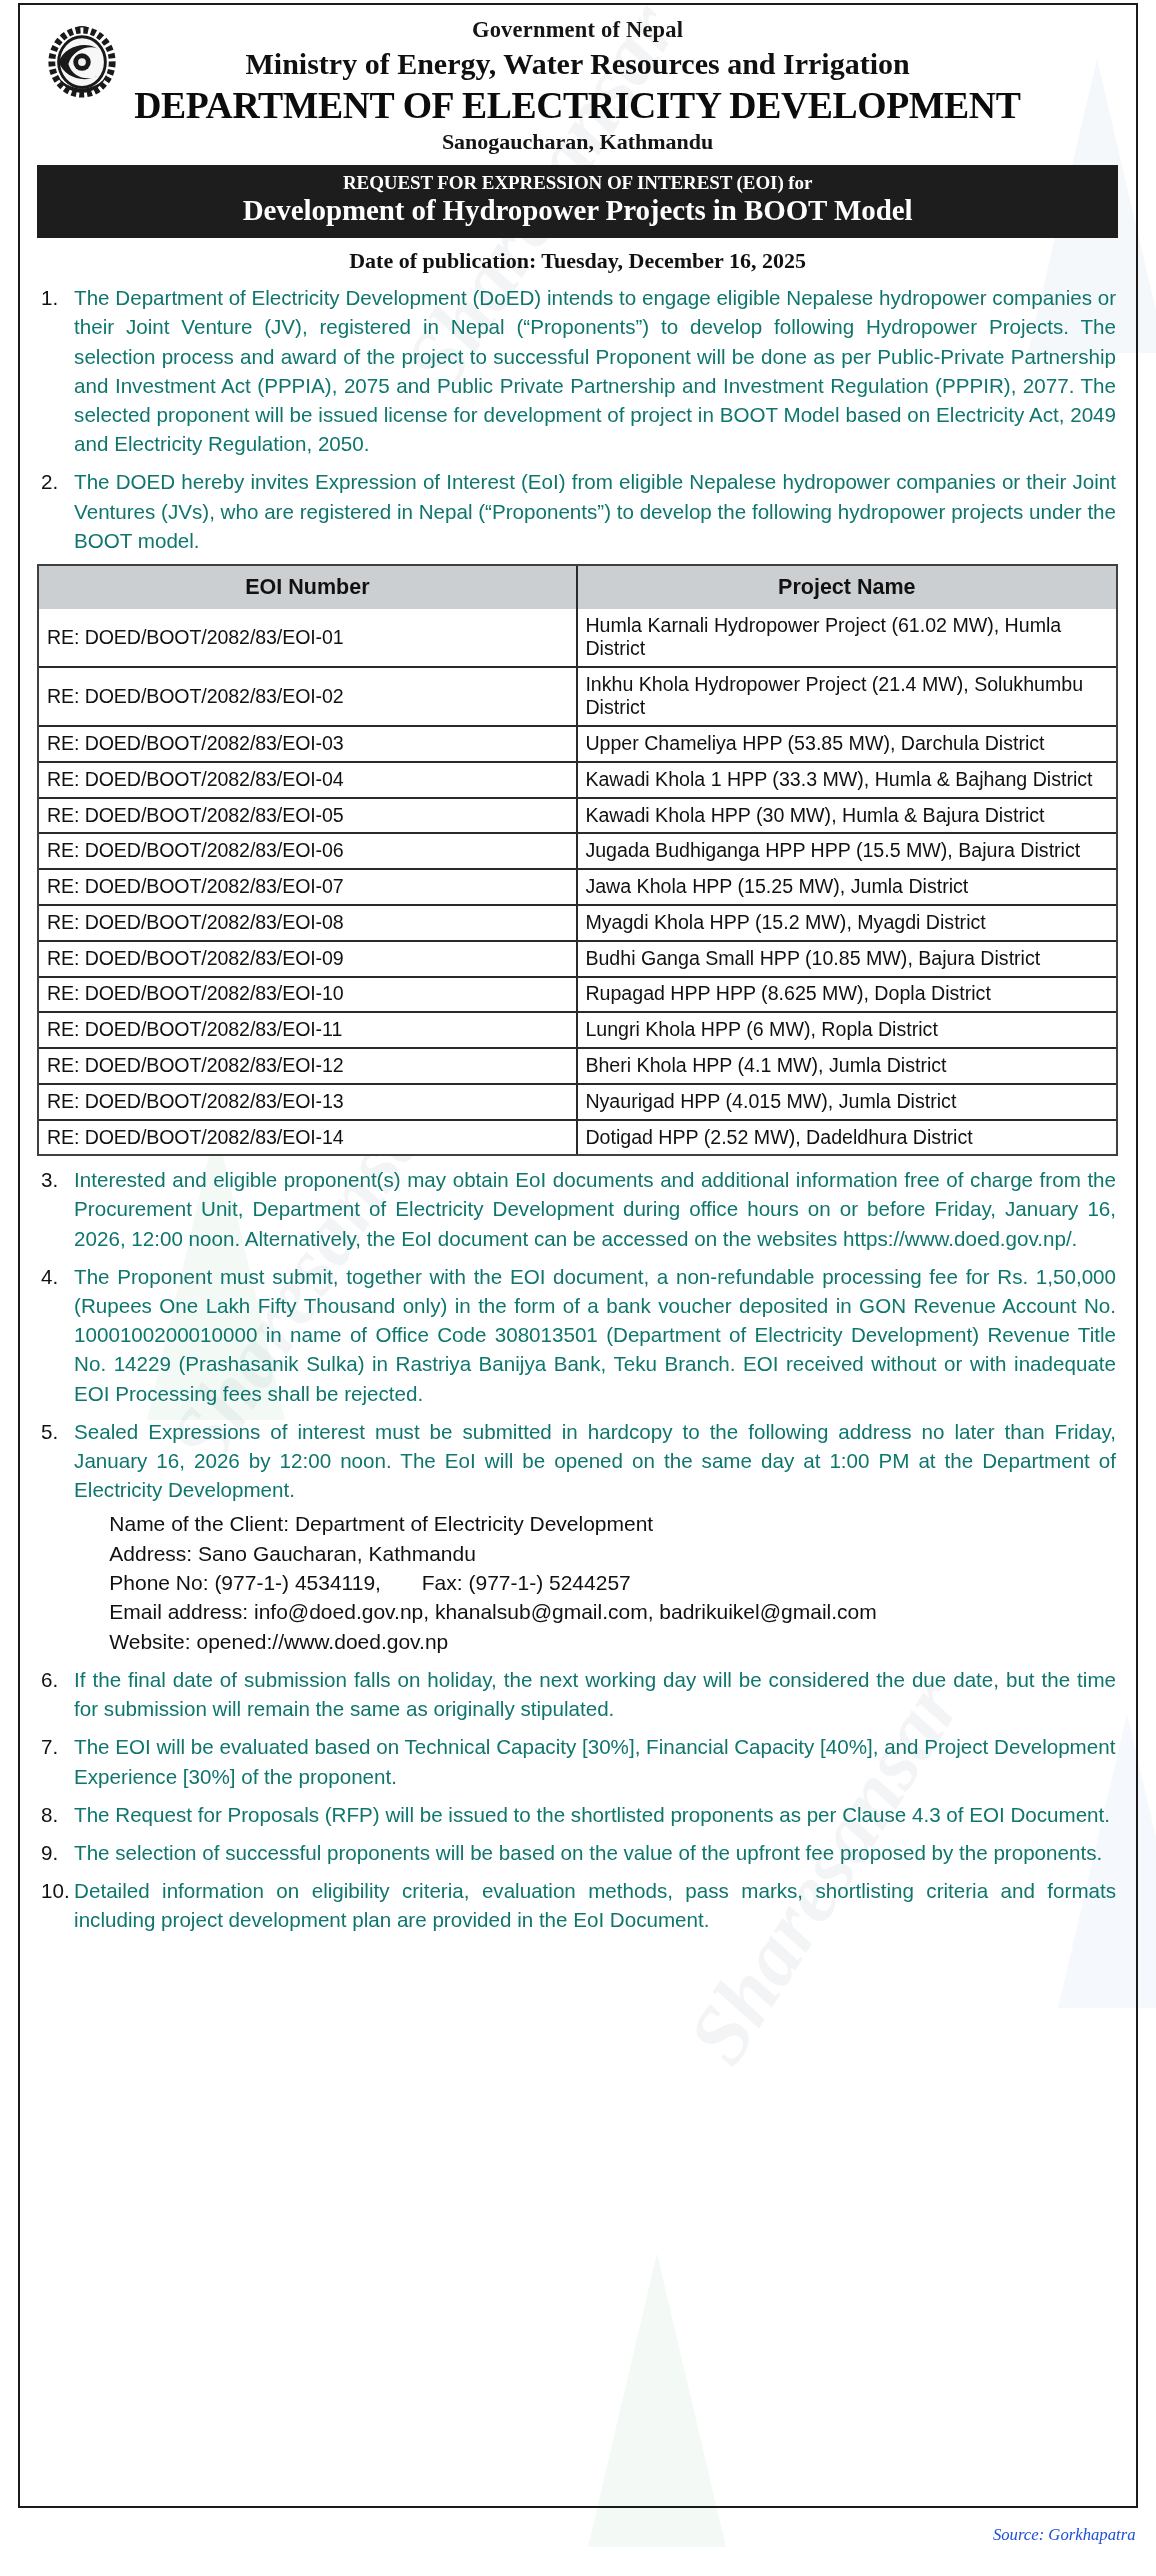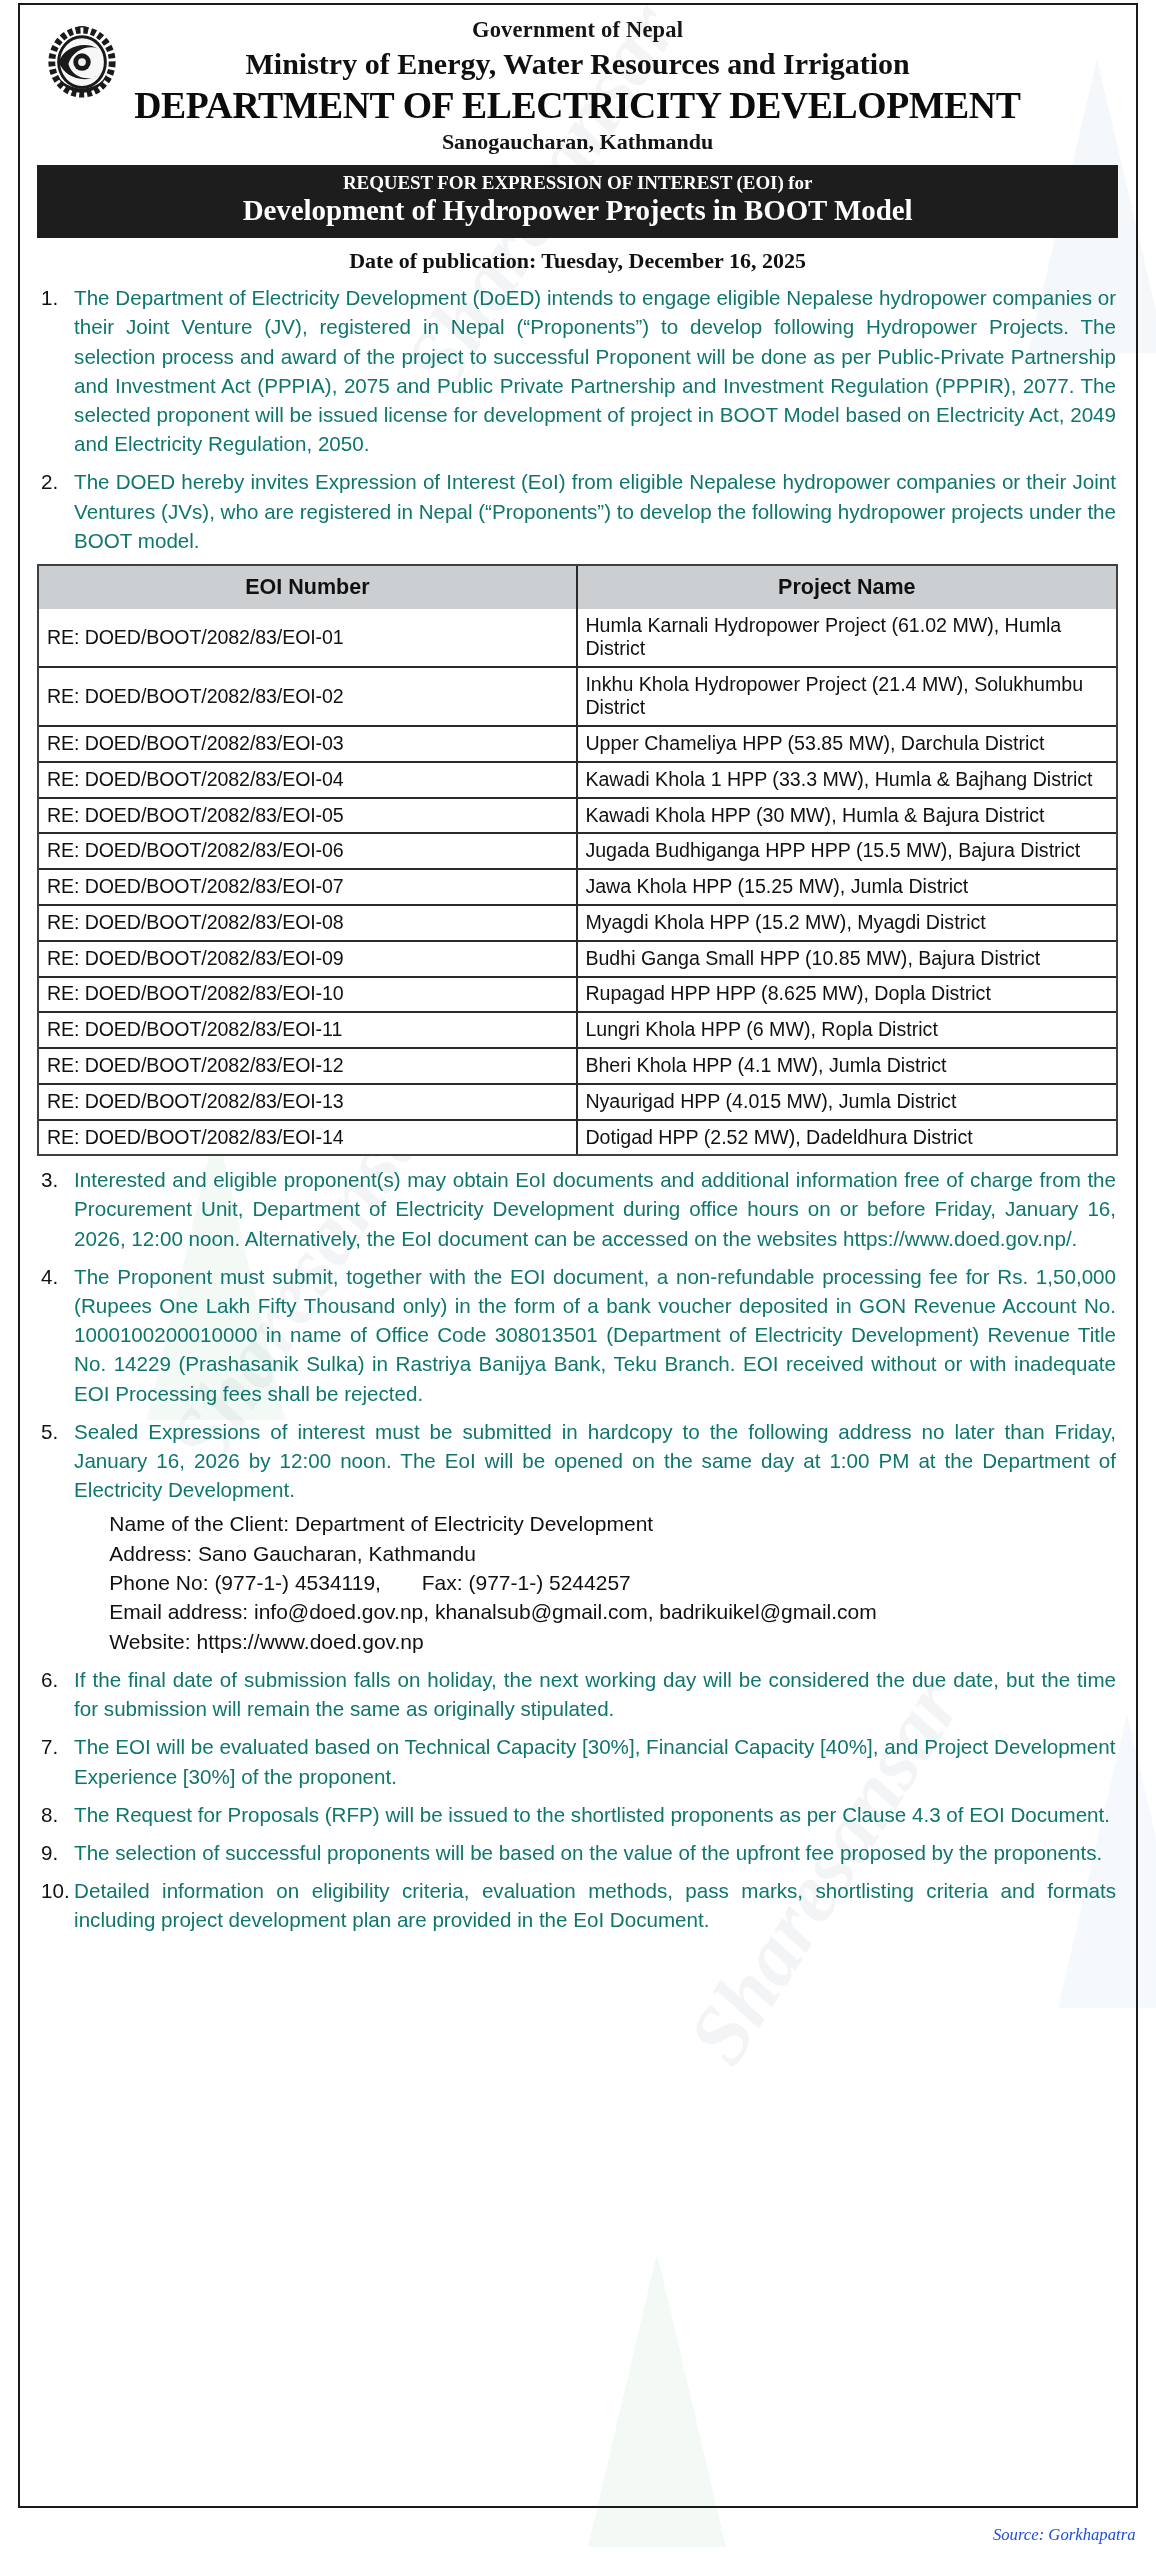--- a/index.html
+++ b/index.html
@@ -377,21 +377,21 @@
         <span>(977-1-) 4534119,</span>
         <span class="lbl">Fax:</span>
         <span>(977-1-) 5244257</span>
       </div>
       <div class="row">
         <span class="lbl">Email address:</span>
         <span>info@doed.gov.np, khanalsub@gmail.com, badrikuikel@gmail.com</span>
       </div>
       <div class="row">
         <span class="lbl">Website:</span>
-        <span>https://www.doed.gov.np</span>
+        <span>opened://www.doed.gov.np</span>
       </div>
     </div>
 
     <div class="clause">
       <div class="num">6.</div>
       <div class="body">If the final date of submission falls on holiday, the next working day will be considered the due date, but the time for submission will remain the same as originally stipulated.</div>
     </div>
     <div class="clause">
       <div class="num">7.</div>
       <div class="body nojust">The EOI will be evaluated based on Technical Capacity [30%], Financial Capacity [40%], and Project Development Experience [30%] of the proponent.</div>

